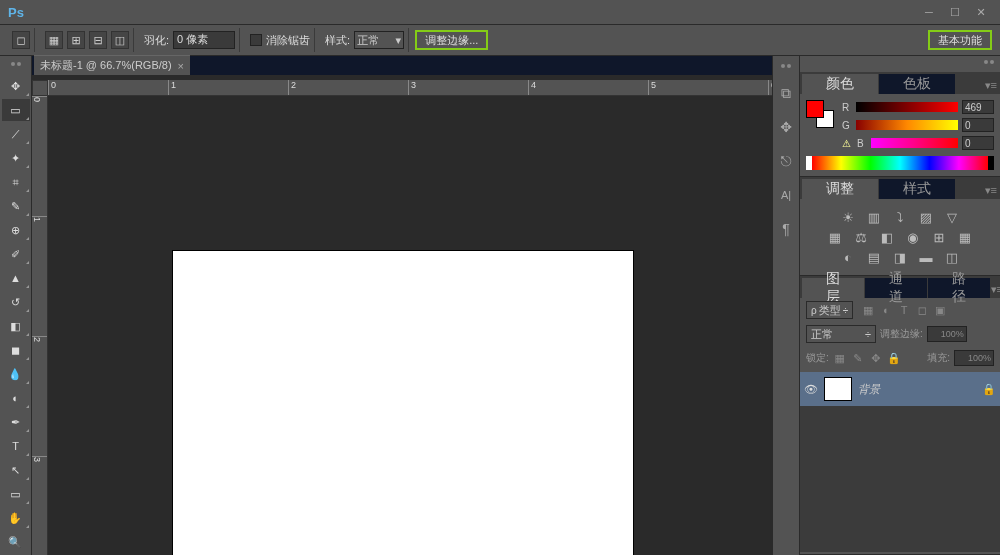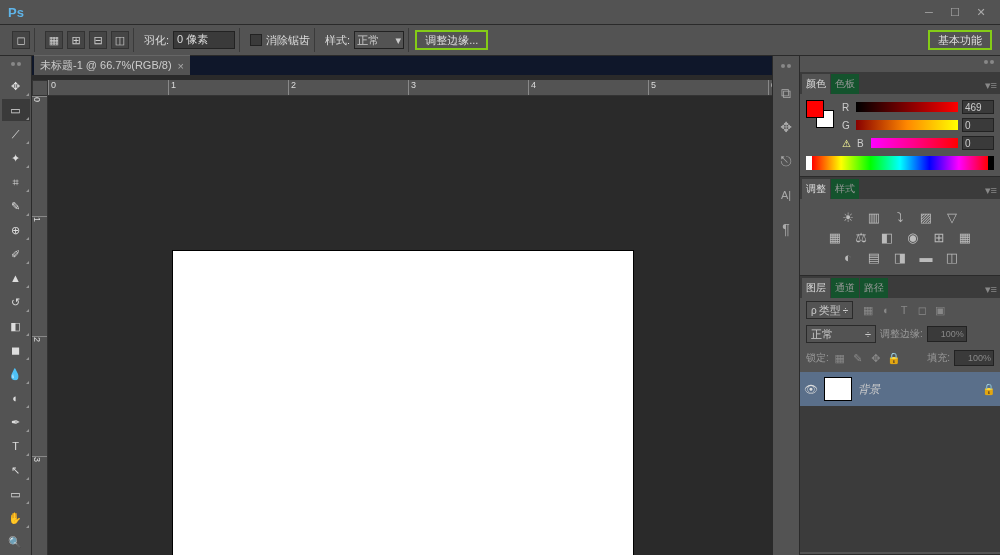--- a/index.html
+++ b/index.html
@@ -35,22 +35,22 @@
 .tick-v{position:relative;height:120px;flex-shrink:0;border-top:1px solid #888;font-size:9px;color:#ddd;writing-mode:vertical-lr}
 .canvas-wrap{position:absolute;top:40px;left:16px;right:0;bottom:0;overflow:hidden}
 .canvas{position:absolute;top:155px;left:125px;width:460px;height:312px;background:#fff;box-shadow:0 0 0 1px #000}
 .mid-strip{width:28px;background:#535353;border-left:1px solid #2a2a2a;border-right:1px solid #2a2a2a;display:flex;flex-direction:column;padding-top:4px}
 .mid-ctrl{height:12px;display:flex;justify-content:center;align-items:center;gap:2px;margin-bottom:4px}
 .mid-dot{width:4px;height:4px;border-radius:50%;background:#888}
 .mid-icon{width:24px;height:30px;margin:2px auto;display:flex;align-items:center;justify-content:center;cursor:pointer;color:#aaa;font-size:14px}
 .panels{width:200px;background:#535353;display:flex;flex-direction:column}
 .panel{border-bottom:1px solid #2a2a2a}
 .panel-tabs{height:22px;background:#3b3b3b;display:flex;align-items:flex-end;padding-left:2px;gap:1px}
-.ptab{background:#535353;height:20px;padding:0 4px;display:flex;align-items:center;color:#ddd;font-size:10px;cursor:pointer}
-.ptab.inactive{background:#14532d;color:#999}
+.ptab{background:#535353;height:20px;padding:0 24px;display:flex;align-items:center;color:#ddd;font-size:14px;cursor:pointer}
+.ptab.inactive{background:#0f172a;color:#999}
 .panel-menu{margin-left:auto;width:18px;height:18px;display:flex;align-items:center;justify-content:center;cursor:pointer;color:#888}
 .color-panel{padding:6px;display:flex;gap:8px}
 .swatches{position:relative;width:28px;height:28px}
 .sw-fg{position:absolute;top:0;left:0;width:18px;height:18px;background:#ff0000;border:1px solid #000;z-index:2}
 .sw-bg{position:absolute;bottom:0;right:0;width:18px;height:18px;background:#fff;border:1px solid #000}
 .sliders{flex:1;display:flex;flex-direction:column;gap:4px}
 .slider-row{display:flex;align-items:center;gap:4px}
 .slider-lbl{width:10px;font-size:10px}
 .slider-track{flex:1;height:10px;background:linear-gradient(90deg,#000,#f00);position:relative}
 .slider-track.g{background:linear-gradient(90deg,#800,#f80,#ff0)}

